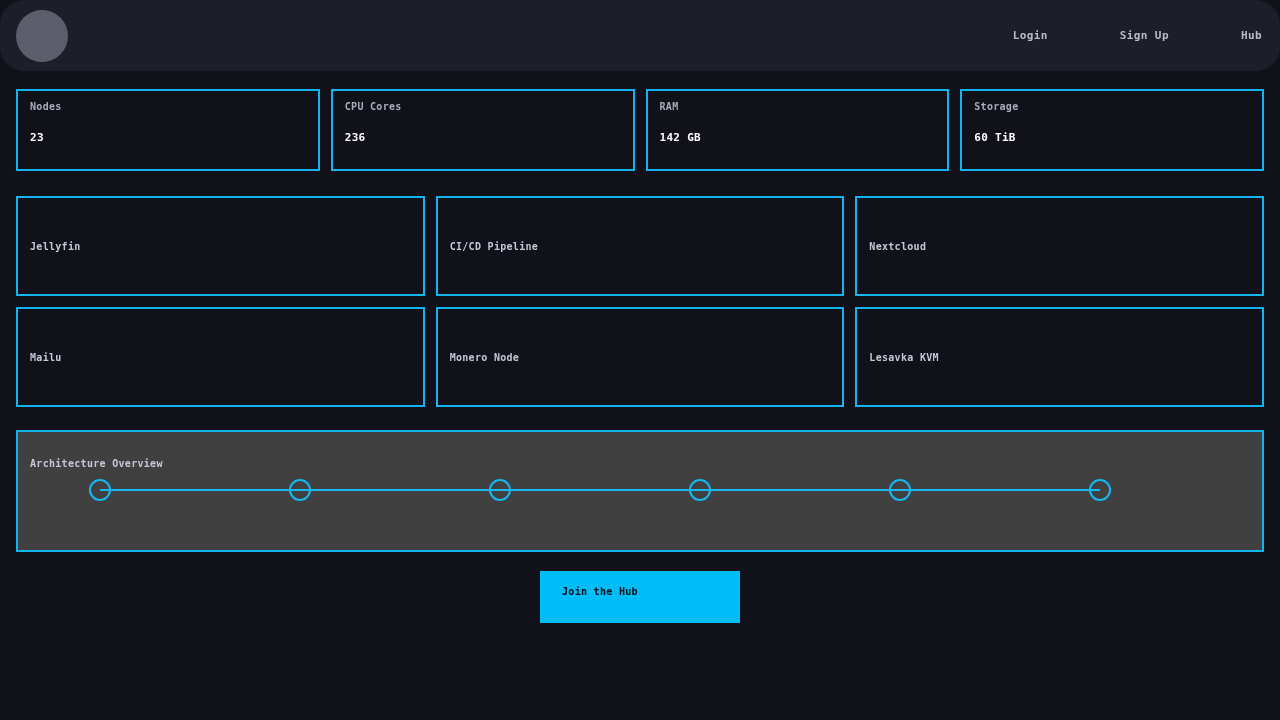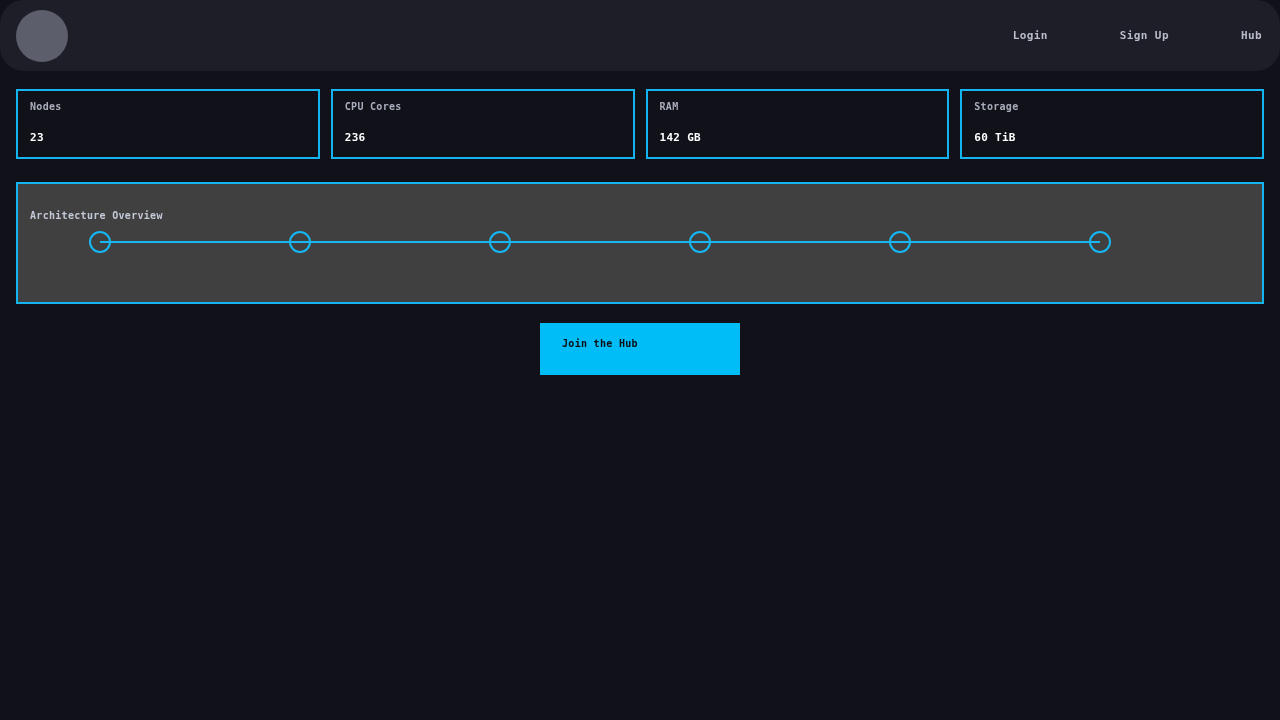--- a/index.html
+++ b/index.html
@@ -61,21 +61,21 @@
 
   
   .stats-row {
     display: flex;
     gap: 11px;
     margin-top: 18px;
   }
 
   .stat-card {
     flex: 1 1 0;
-    height: 70px;
+    height: 82px;
     border: 2px solid #14b4f0;
     background: #101119;
     padding: 10px 12px;
   }
 
   .stat-label {
     font-size: 10px;
     font-weight: bold;
     color: #a9adbb;
     letter-spacing: 0.3px;
@@ -189,20 +189,40 @@
     <div class="stat-card">
       <div class="stat-label">RAM</div>
       <div class="stat-value">142 GB</div>
     </div>
     <div class="stat-card">
       <div class="stat-label">Storage</div>
       <div class="stat-value">60 TiB</div>
     </div>
   </div>
 
+  <div class="services-grid">
+    <div class="service-card">
+      <span class="service-name">Jellyfin</span>
+    </div>
+    <div class="service-card">
+      <span class="service-name">CI/CD Pipeline</span>
+    </div>
+    <div class="service-card">
+      <span class="service-name">Nextcloud</span>
+    </div>
+    <div class="service-card">
+      <span class="service-name">Mailu</span>
+    </div>
+    <div class="service-card">
+      <span class="service-name">Monero Node</span>
+    </div>
+    <div class="service-card">
+      <span class="service-name">Lesavka KVM</span>
+    </div>
+  </div>
 
   <div class="arch-panel">
     <div class="arch-title">Architecture Overview</div>
     <svg class="arch-canvas" id="arch-canvas" viewBox="0 0 1244 118" preserveAspectRatio="none">
         <line x1="82" y1="58" x2="1082" y2="58" stroke="#16b8f3" stroke-width="2"></line>
         <circle cx="82" cy="58" r="10" fill="none" stroke="#16b8f3" stroke-width="2"></circle>
         <circle cx="282" cy="58" r="10" fill="none" stroke="#16b8f3" stroke-width="2"></circle>
         <circle cx="482" cy="58" r="10" fill="none" stroke="#16b8f3" stroke-width="2"></circle>
         <circle cx="682" cy="58" r="10" fill="none" stroke="#16b8f3" stroke-width="2"></circle>
         <circle cx="882" cy="58" r="10" fill="none" stroke="#16b8f3" stroke-width="2"></circle>

